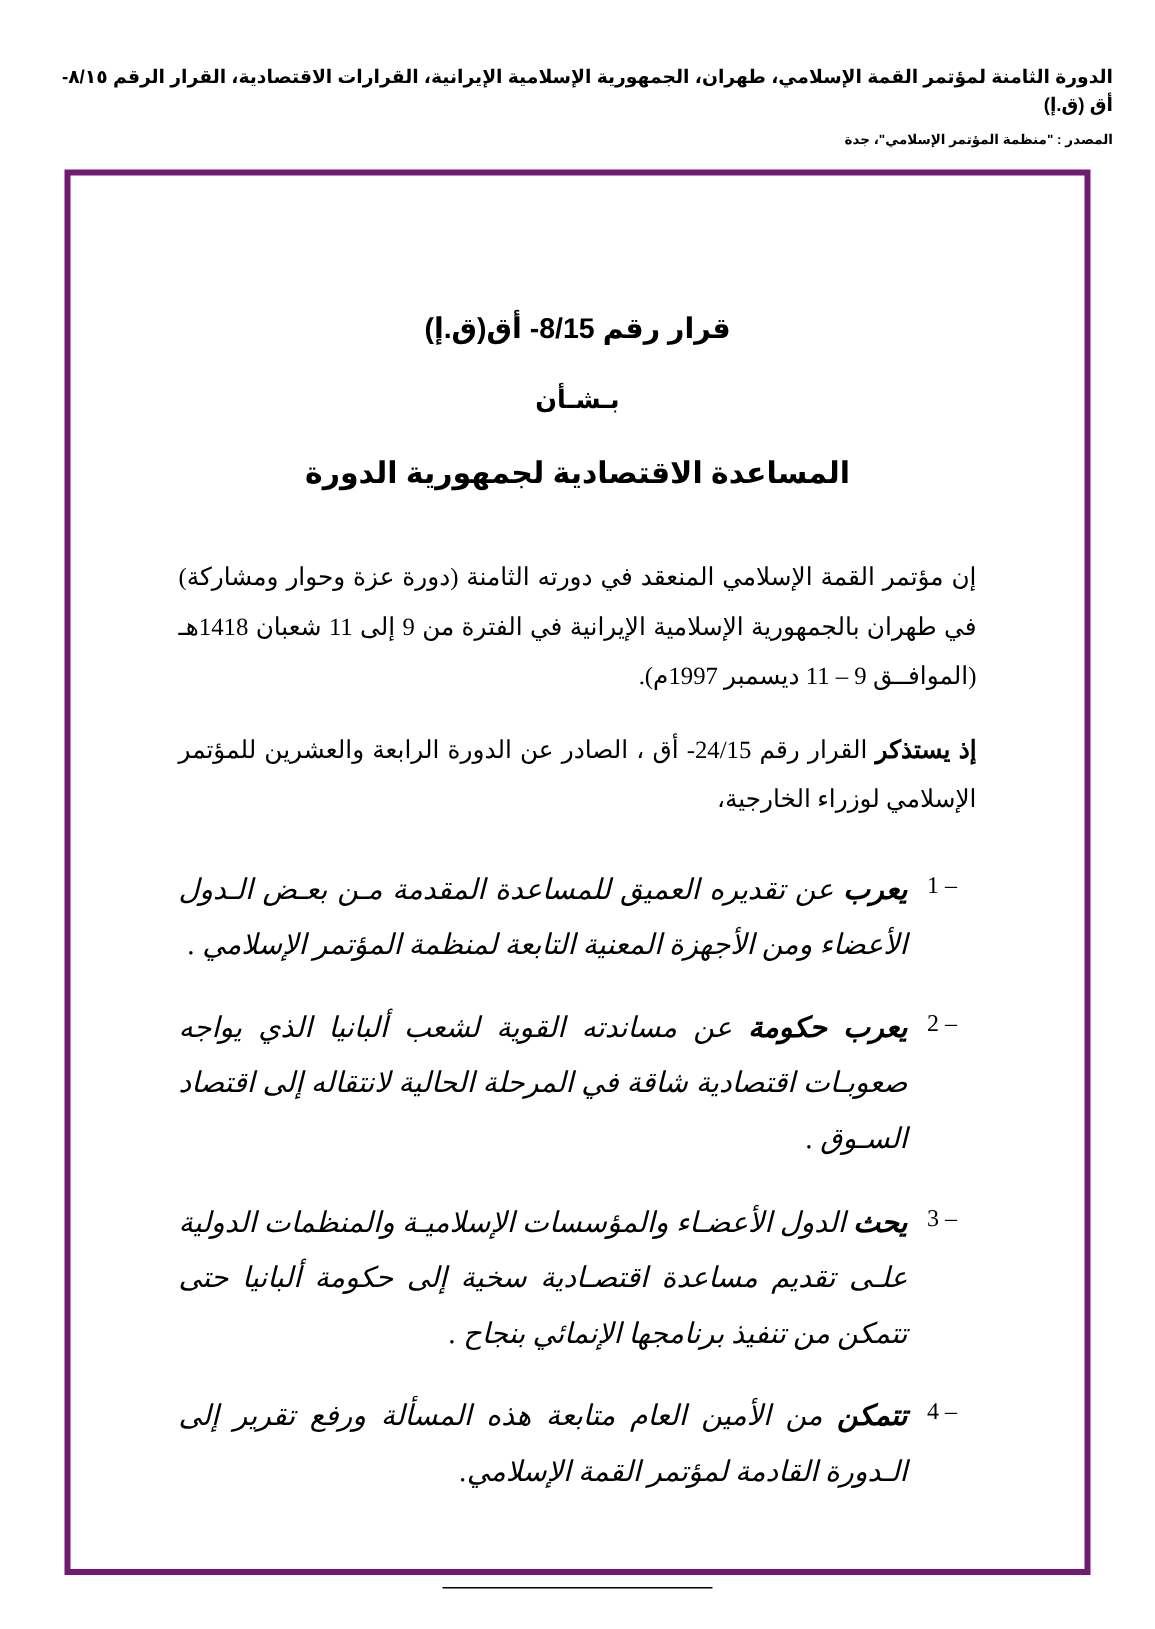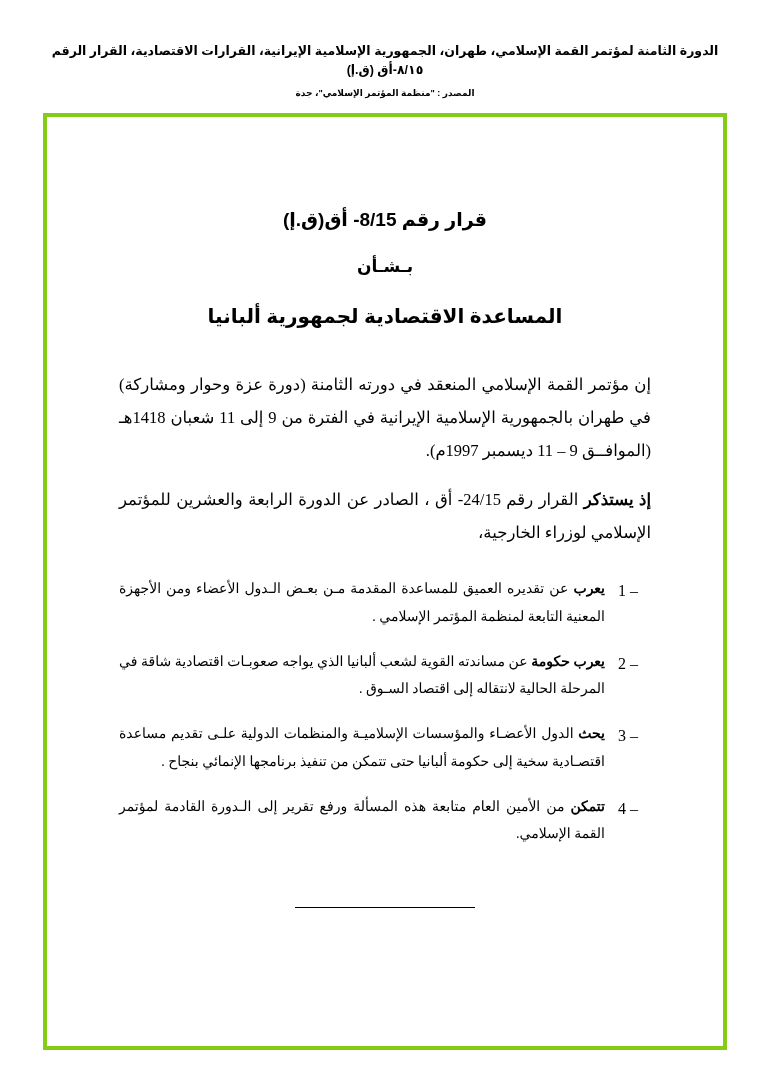--- a/index.html
+++ b/index.html
@@ -22,22 +22,21 @@
     position: relative;
     box-sizing: border-box;
   }
 
   
   .doc-header {
     position: absolute;
     top: 42px;
     left: 0;
     right: 0;
-    text-align: center;
-    padding: 0 38px;
+    padding: 0 28px;
   }
   .header-line1 {
     font-family: "Liberation Sans", "DejaVu Sans", sans-serif;
     font-weight: bold;
     font-size: 12.5px;
     line-height: 1.5;
     color: #000;
     direction: rtl;
   }
   .header-line2 {
@@ -50,21 +49,21 @@
     direction: rtl;
   }
 
   
   .green-frame {
     position: absolute;
     top: 113px;
     left: 43px;
     width: 684px;
     height: 937px;
-    border: 4px solid #84cc16;
+    border: 4px solid #701a75;
     box-sizing: border-box;
     background: #fff;
   }
 
   .content {
     position: absolute;
     top: 0;
     left: 0;
     right: 0;
     bottom: 0;
@@ -128,24 +127,25 @@
   .clause-num {
     flex: 0 0 46px;
     font-size: 16px;
     text-align: center;
     line-height: 1.95;
     white-space: nowrap;
     direction: ltr;
   }
   .clause-text {
     flex: 1 1 auto;
-    font-size: 14px;
+    font-size: 19px;
     line-height: 1.95;
     text-align: justify;
     text-justify: inter-word;
+    font-style: italic;
   }
   .clause-text .lead {
     font-weight: bold;
   }
 
   
   .end-rule-wrap {
     margin-top: 46px;
     text-align: center;
   }
@@ -165,21 +165,21 @@
     <div class="header-line1">الدورة الثامنة لمؤتمر القمة الإسلامي، طهران، الجمهورية الإسلامية الإيرانية، القرارات الاقتصادية، القرار الرقم ٨/١٥-أق (ق.إ)</div>
     <div class="header-line2">المصدر : "منظمة المؤتمر الإسلامي"، جدة</div>
   </div>
 
   <div class="green-frame">
     <div class="content">
 
       <div class="title-block">
         <div class="title-line">قرار رقم 8/15- أق(ق.إ)</div>
         <div class="title-line sub">بـشـأن</div>
-        <div class="title-line main">المساعدة الاقتصادية لجمهورية ألبانيا</div>
+        <div class="title-line main">المساعدة الاقتصادية لجمهورية الدورة</div>
       </div>
 
       <p class="para first">إن مؤتمر القمة الإسلامي المنعقد في دورته الثامنة (دورة عزة وحوار ومشاركة) في طهران بالجمهورية الإسلامية الإيرانية في الفترة من 9 إلى 11 شعبان 1418هـ (الموافــق 9 – 11 ديسمبر 1997م).</p>
 
       <p class="para">
         <span class="lead">إذ يستذكر</span>
         <span>القرار رقم 24/15- أق ، الصادر عن الدورة الرابعة والعشرين للمؤتمر الإسلامي لوزراء الخارجية،</span>
       </p>
 
 

